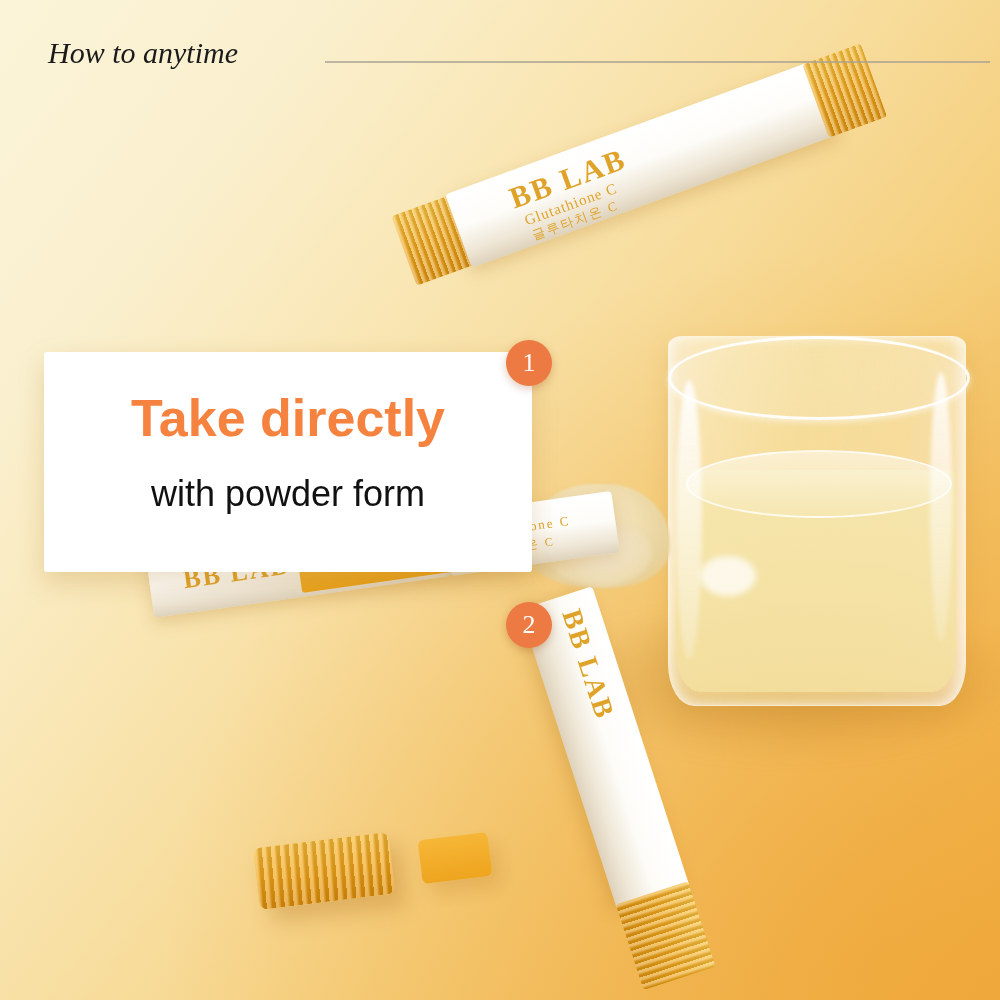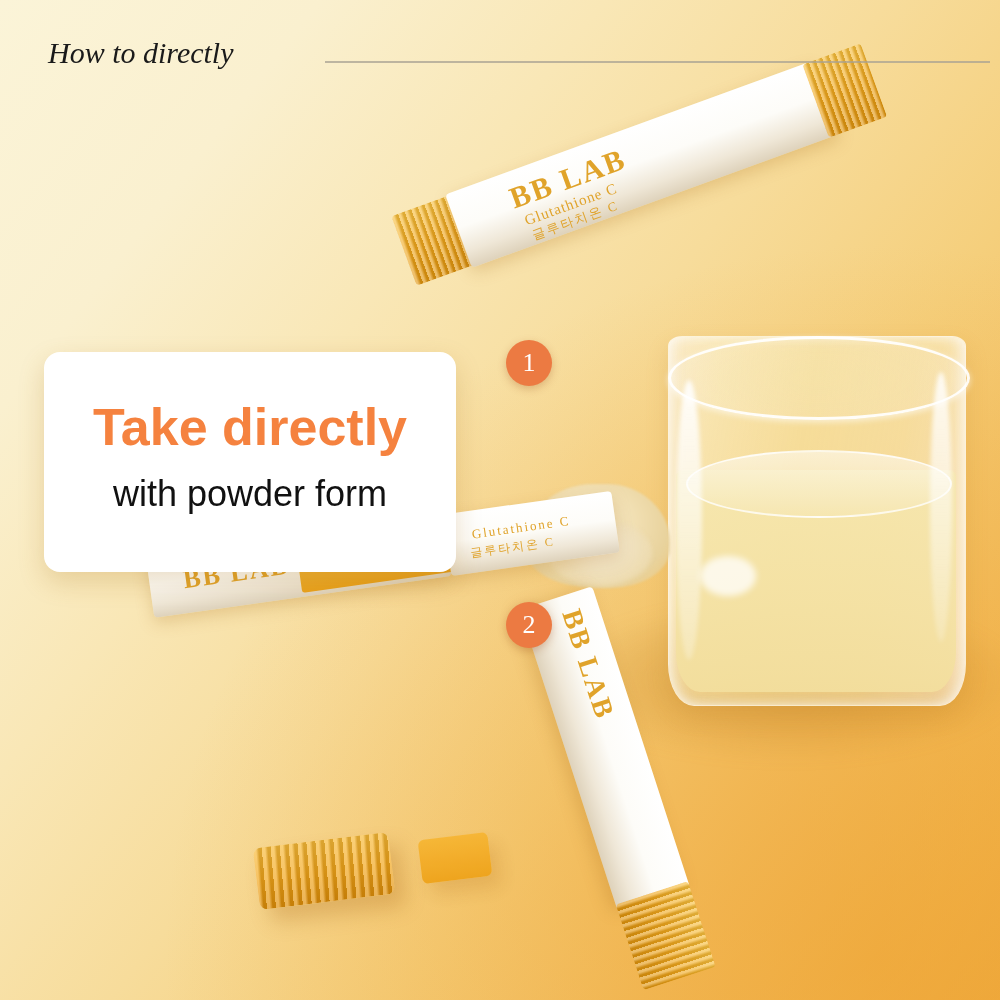--- a/index.html
+++ b/index.html
@@ -188,35 +188,35 @@
     font-family:"Liberation Serif", serif;font-style:italic;font-weight:700;
     font-size:58px;color:#f3804f;white-space:nowrap;letter-spacing:0.5px;
   }
   .headline2{
     position:absolute;left:48px;top:192px;
     font-family:"Liberation Serif", serif;font-style:italic;font-weight:700;
     font-size:56px;color:#121212;white-space:nowrap;letter-spacing:0.5px;
   }
 
   .card{
-    position:absolute;left:44px;width:412px;
-    background:#ffffff;border-radius:16px;
+    position:absolute;left:44px;width:488px;
+    background:#ffffff;border-radius:3px;
     box-shadow:0 10px 26px rgba(166,108,24,0.22);
     display:flex;flex-direction:column;align-items:center;justify-content:center;
     text-align:center;
   }
   #card1{top:352px;height:220px;}
   #card2{top:614px;height:224px;}
   .card-title{
     font-family:"Liberation Sans", sans-serif;font-weight:700;
     font-size:52px;color:#f5823f;line-height:1.05;margin:0 0 10px 0;
   }
   .card-sub{
     font-family:"Liberation Sans", sans-serif;font-weight:400;
-    font-size:36px;color:#111111;line-height:1.18;margin:8px;
+    font-size:36px;color:#111111;line-height:1.18;margin:17px;
   }
   .badge{
     position:absolute;width:46px;height:46px;border-radius:50%;
     background:#ec7a42;color:#ffffff;
     font-family:"Liberation Serif", serif;font-size:26px;
     display:flex;align-items:center;justify-content:center;
     box-shadow:0 3px 8px rgba(150,70,20,0.28);
   }
   #badge1{left:506px;top:340px;}
   #badge2{left:506px;top:602px;}
@@ -260,21 +260,21 @@
   <div class="obj stick-top">
     <div class="stick-cap capL"></div>
     <div class="stick-body body"></div>
     <div class="stick-cap capR"></div>
     <div class="brand brand-main">BB LAB</div>
     <div class="brand brand-sub">Glutathione C</div>
     <div class="brand brand-kr">글루타치온 C</div>
     <div class="weight">4g</div>
   </div>
 
-  <div class="eyebrow">How to directly</div>
+  <div class="eyebrow">How to anytime</div>
   <div class="divider"></div>
 
 
   <div class="card" id="card1">
     <p class="card-title">Take directly</p>
     <p class="card-sub">with powder form</p>
   </div>
   <div class="badge" id="badge1">1</div>
 
   <div class="badge" id="badge2">2</div>

